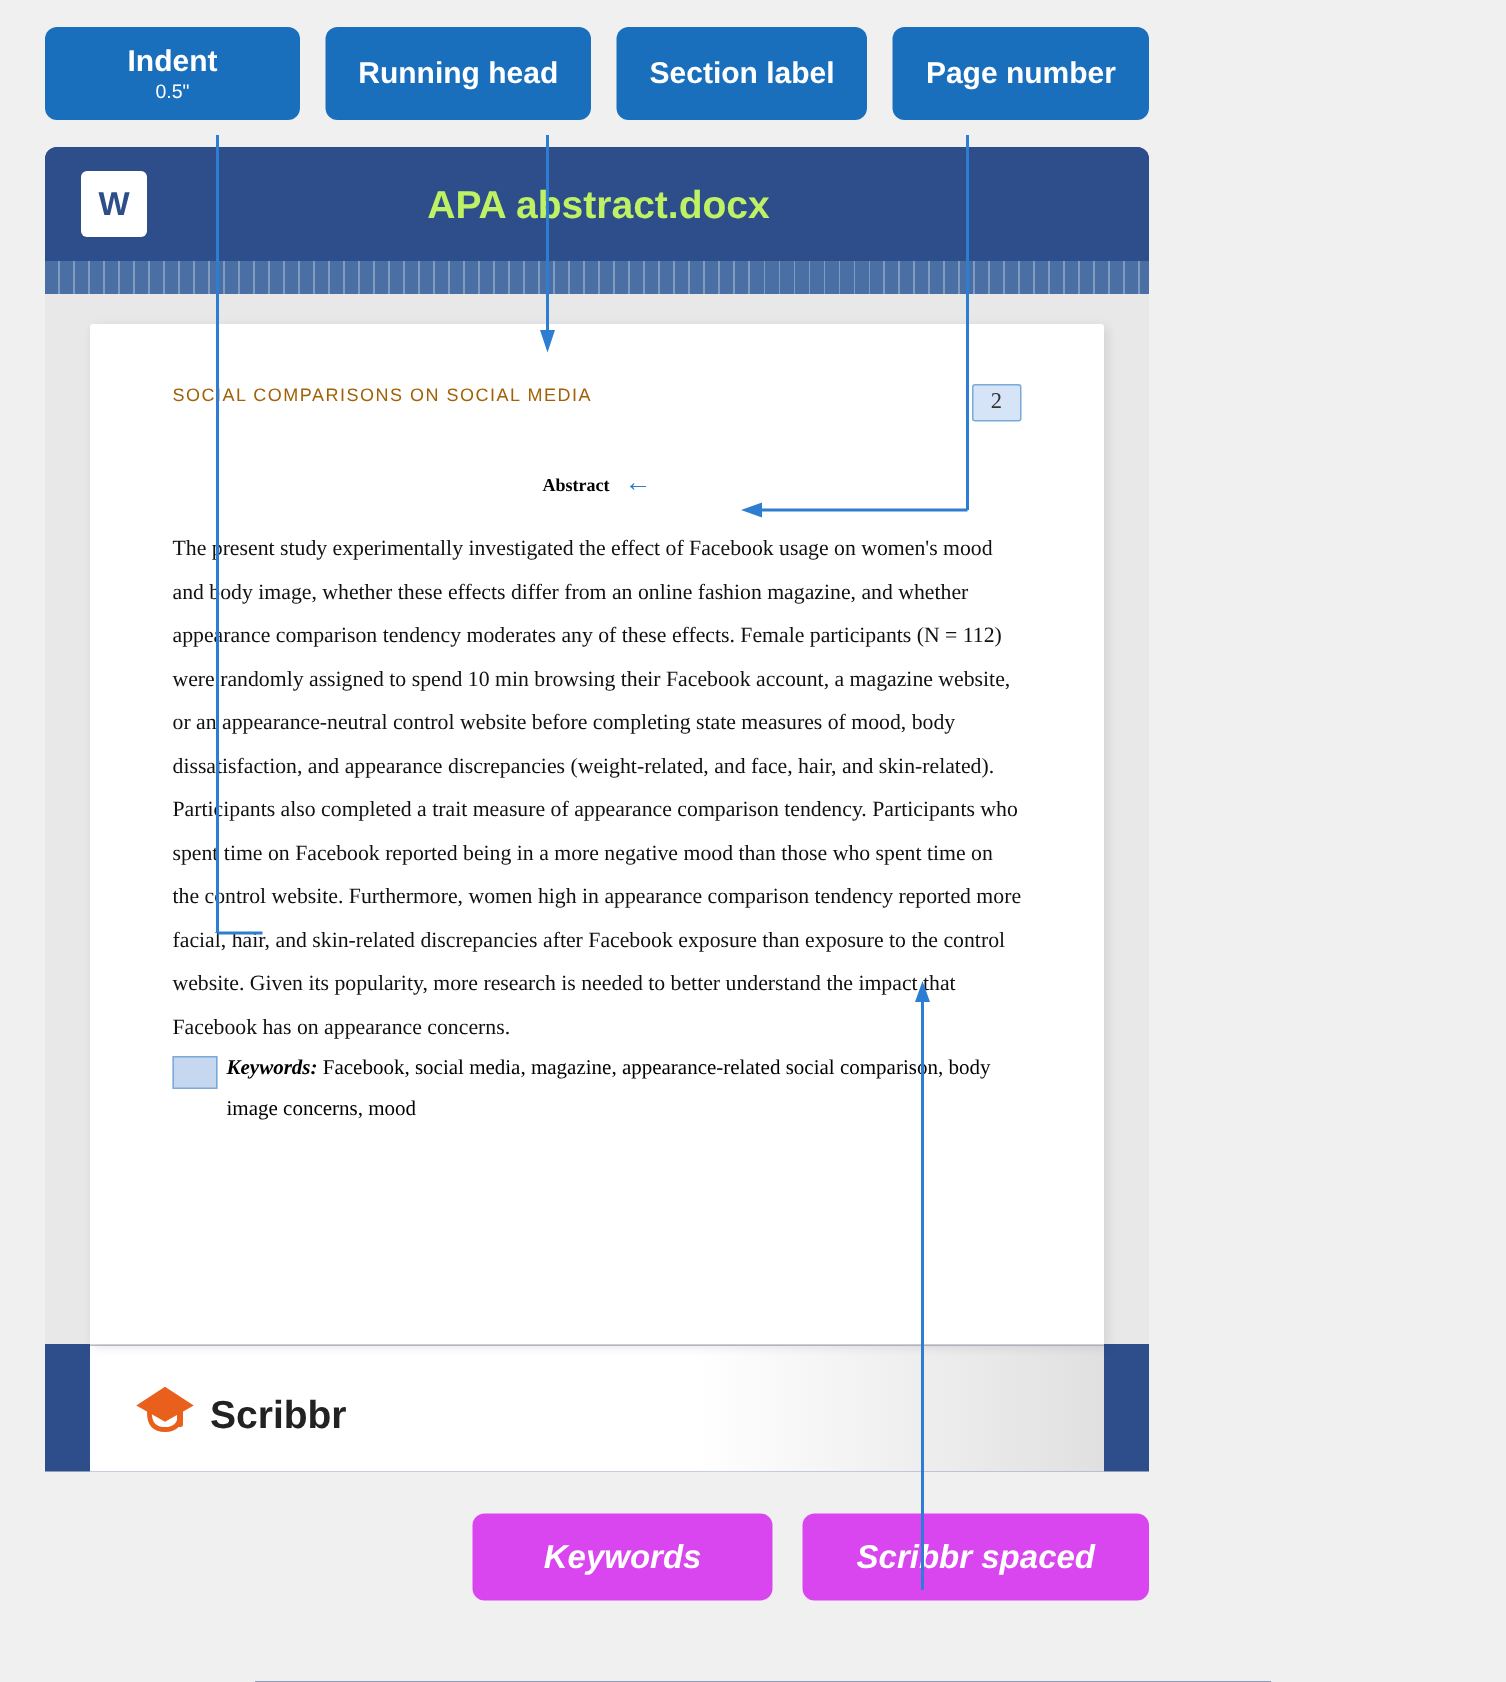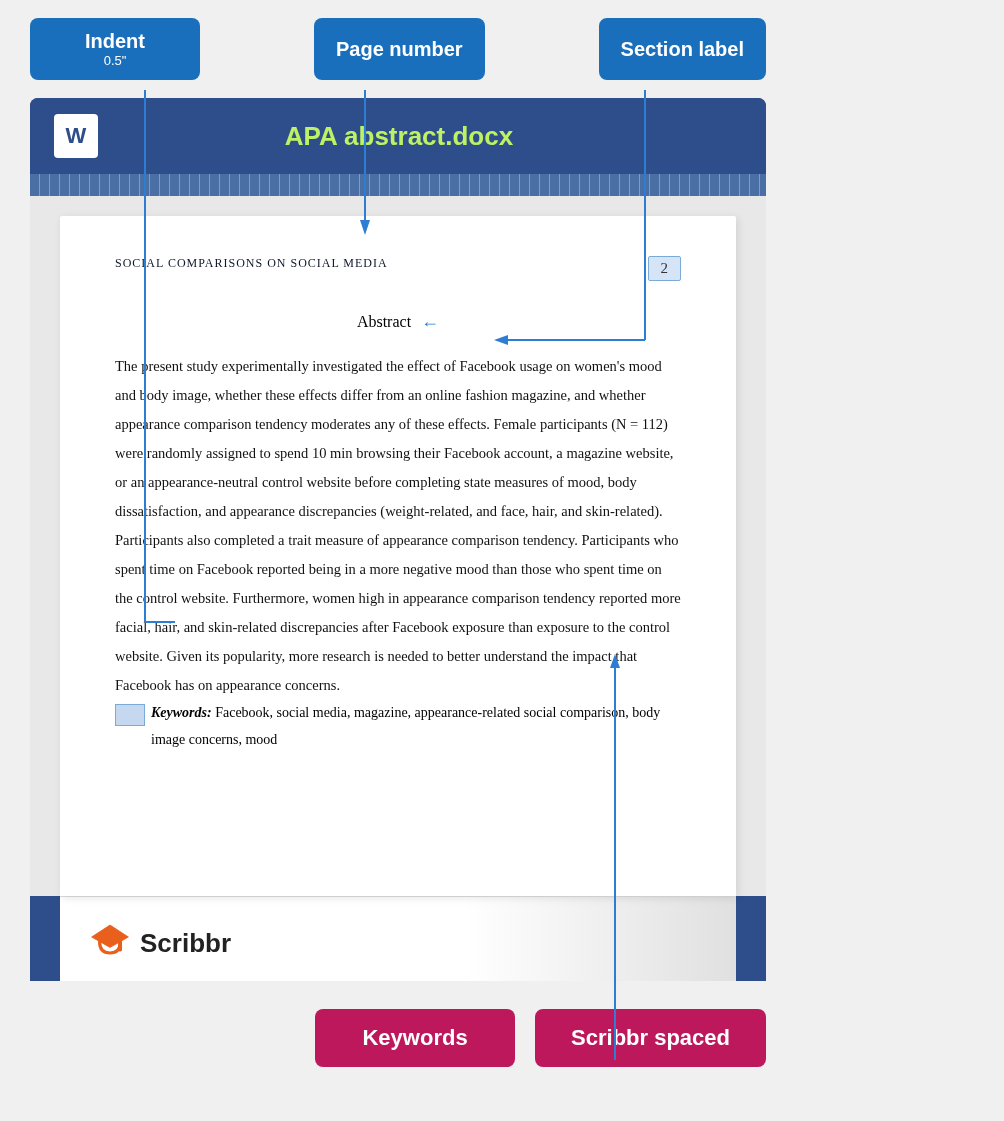--- a/index.html
+++ b/index.html
@@ -125,24 +125,24 @@
     }
 
     .page-header {
       display: flex;
       justify-content: space-between;
       align-items: flex-start;
       margin-bottom: 30px;
     }
 
     .running-head-text {
-      color: #0f172a;
+      color: #a16207;
       font-size: 12px;
       letter-spacing: 1px;
-      font-family: Liberation Serif, serif;
+      font-family: Liberation Sans, sans-serif;
       text-transform: uppercase;
     }
 
     .page-number-box {
       background: #d6e4f7;
       border: 1.5px solid #7aaad8;
       color: #333;
       font-size: 15px;
       font-family: 'Times New Roman', serif;
       padding: 3px 12px;
@@ -219,31 +219,32 @@
     
     .bottom-labels {
       display: flex;
       justify-content: flex-end;
       gap: 20px;
       padding: 18px 30px;
       margin-top: 10px;
     }
 
     .bottom-btn {
-      background: #be185d;
+      background: #d946ef;
       color: #fff;
       border: none;
       border-radius: 8px;
       padding: 16px 36px;
       font-size: 22px;
       font-weight: 700;
       font-family: Arial, sans-serif;
       cursor: pointer;
       min-width: 200px;
       text-align: center;
+      font-style: italic;
     }
 
     
     .svg-overlay {
       position: absolute;
       top: 0;
       left: 0;
       width: 100%;
       height: 100%;
       pointer-events: none;
@@ -264,24 +265,27 @@
 <body>
 
 <div class="outer-wrapper">
 
   <div class="top-labels">
     <button class="label-btn indent">
       <span>Indent</span>
       <span class="indent-sub">0.5"</span>
     </button>
     <button class="label-btn">
-      <span>Page number</span>
+      <span>Running head</span>
     </button>
     <button class="label-btn">
       <span>Section label</span>
+    </button>
+    <button class="label-btn">
+      <span>Page number</span>
     </button>
   </div>
 
   <div class="doc-wrapper">
 
     <div class="doc-titlebar">
       <div class="word-icon">
         <span class="word-icon-inner">W</span>
       </div>
       <div class="doc-title">APA abstract.docx</div>
@@ -291,21 +295,21 @@
 
     <div class="doc-page-outer">
       <div class="doc-page">
 
         <div class="page-header">
           <span class="running-head-text">SOCIAL COMPARISONS ON SOCIAL MEDIA</span>
           <span class="page-number-box">2</span>
         </div>
 
         <div style="text-align:center; margin-bottom: 20px;">
-          <span style="font-size:16px; font-weight:400; font-family:'Times New Roman',serif;">Abstract</span>
+          <span style="font-size:12px; font-weight:700; font-family:'Times New Roman',serif;">Abstract</span>
           <span style="color:#2d7dd2; font-size:18px; margin-left:6px;">←</span>
         </div>
 
         <div class="body-text">The present study experimentally investigated the effect of Facebook usage on women's mood and body image, whether these effects differ from an online fashion magazine, and whether appearance comparison tendency moderates any of these effects. Female participants (N = 112) were randomly assigned to spend 10 min browsing their Facebook account, a magazine website, or an appearance-neutral control website before completing state measures of mood, body dissatisfaction, and appearance discrepancies (weight-related, and face, hair, and skin-related). Participants also completed a trait measure of appearance comparison tendency. Participants who spent time on Facebook reported being in a more negative mood than those who spent time on the control website. Furthermore, women high in appearance comparison tendency reported more facial, hair, and skin-related discrepancies after Facebook exposure than exposure to the control website. Given its popularity, more research is needed to better understand the impact that Facebook has on appearance concerns.</div>
 
         <div class="keywords-line">
           <div class="keywords-indent-box"></div>
           <div class="keywords-text">
             <em>Keywords:</em>
             <span>Facebook, social media, magazine, appearance-related social comparison, body image concerns, mood</span>

